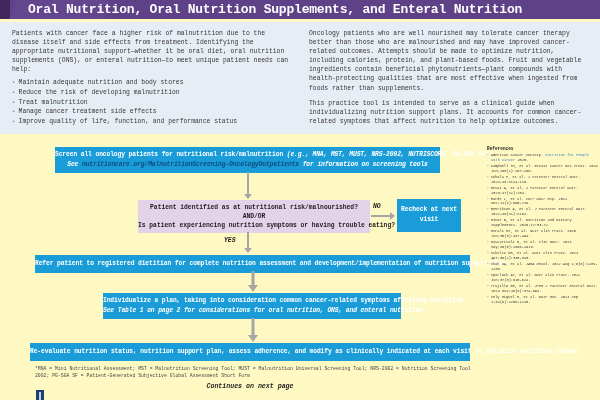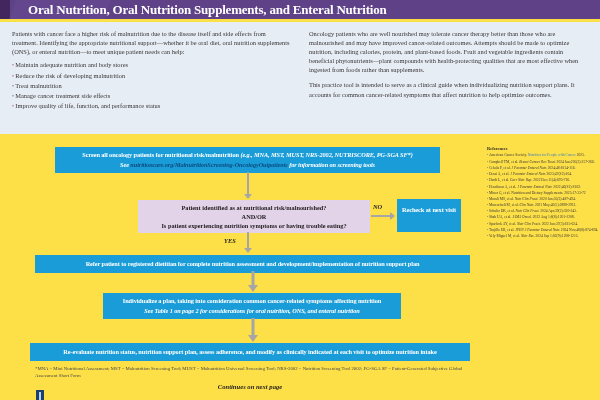--- a/index.html
+++ b/index.html
@@ -1,17 +1,17 @@
 <!DOCTYPE html>
 <html><head>
 <meta charset="utf-8">
 <style>
   html,body{margin:0;padding:0;}
-  .page{position:relative;width:600px;height:400px;background:#fde047;overflow:hidden;
-        font-family:Liberation Serif, serif;color:#262324;}
+  .page{position:relative;width:600px;height:400px;background:#fef9c3;overflow:hidden;
+        font-family:Liberation Mono, monospace;color:#262324;}
 
   
   .header{position:absolute;top:0;left:0;width:600px;height:19px;background:#5e4187;overflow:hidden;}
   .header-darkblock{position:absolute;top:0;left:0;width:10px;height:19px;background:#44265e;}
   .header-accent{position:absolute;top:-4px;left:12px;width:95px;height:30px;background:#6a4a96;transform:skewX(-18deg);opacity:.55;}
   .header-title{position:absolute;top:0;left:28px;line-height:19px;font-size:13px;font-weight:bold;color:#ffffff;letter-spacing:-0.2px;white-space:nowrap;}
 
   
   .intro{position:absolute;top:22px;left:0;width:600px;height:112px;background:#e7edf4;box-sizing:border-box;
          padding:7px 10px 0 12px;display:flex;gap:16px;font-size:6.4px;line-height:1.42;color:#3a3638;}

